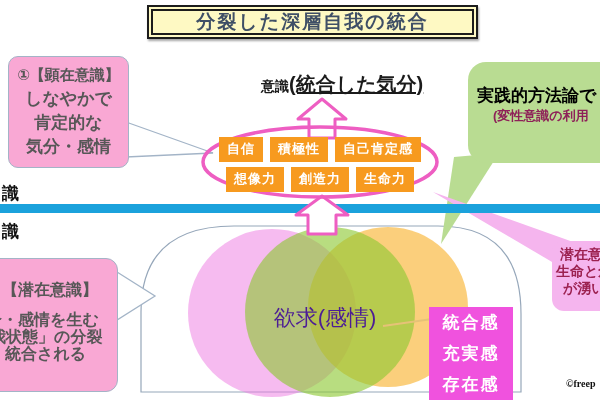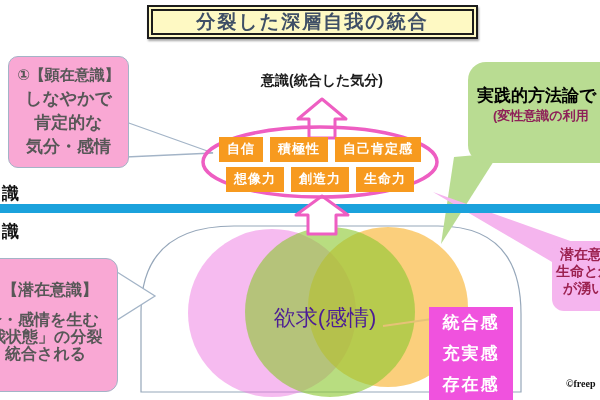--- a/index.html
+++ b/index.html
@@ -26,21 +26,21 @@
     text-align:center; color:#575757; font-weight:bold;
   }
   #bubble-conscious .head { font-size:15px; line-height:25px; }
   #bubble-conscious .ln   { font-size:17px; line-height:24px; }
 
   #bubble-subconscious { left:-30px; top:258px; width:148px; height:134px; border-radius:12px; }
   .sub-line { position:absolute; font-size:16px; font-weight:bold; color:#575757; white-space:nowrap; }
 
   .awareness { position:absolute; left:261px; top:71px; white-space:nowrap; color:#1b1b1b; }
   .awareness .main { font-size:14px; font-weight:600; }
-  .awareness .sub  { font-size:14px; font-weight:600; }
+  .awareness .sub  { font-size:20px; font-weight:600;text-decoration:underline; }
 
   .trait-row { position:absolute; left:320px; transform:translateX(-50%); display:flex; gap:7px; }
   .trait {
     background:#F79A1F; color:#fff; font-size:13px; font-weight:bold;
     padding:3px 8px 4px; letter-spacing:1px; white-space:nowrap;
   }
 
   .boundary-label { position:absolute; left:2px; font-size:17px; font-weight:bold; color:#111; }
 
   .method-bubble { position:absolute; left:468px; top:62px; width:152px; height:101px;

